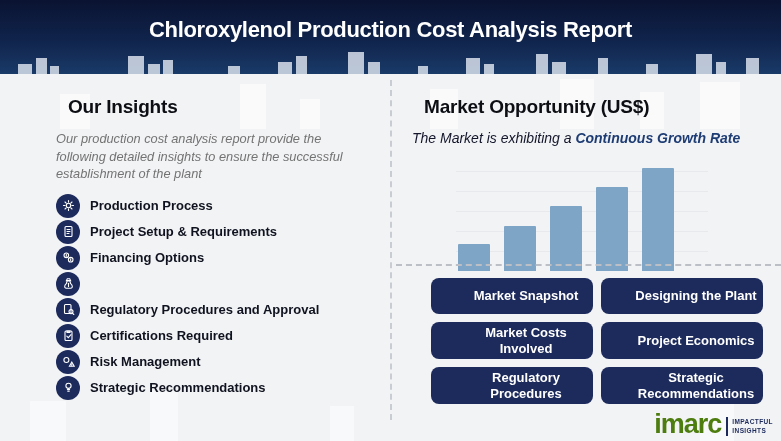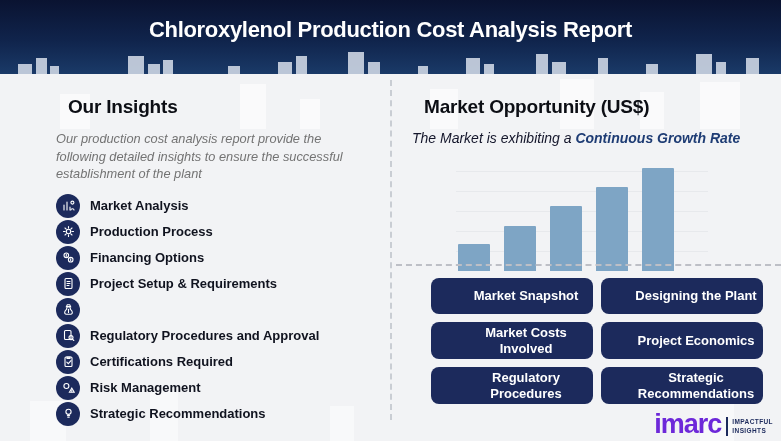--- a/index.html
+++ b/index.html
@@ -63,21 +63,21 @@
   }
   .nav-btn{
     background:#1c2a5c;border:none;border-radius:8px;color:#ffffff;
     font-family:"Liberation Sans",sans-serif;font-size:13px;font-weight:bold;
     min-height:36px;padding:3px 8px;display:flex;flex-direction:column;
     align-items:center;justify-content:center;line-height:1.2;cursor:pointer;
   }
   .nav-btn span{display:block;text-align:center;white-space:nowrap;padding-left:28px;}
   
   .logo{position:absolute;right:8px;bottom:3px;display:flex;align-items:center;}
-  .logo-word{font-size:27px;font-weight:bold;color:#6d28d9;letter-spacing:-1px;line-height:1;}
+  .logo-word{font-size:27px;font-weight:bold;color:#4d7c0f;letter-spacing:-1px;line-height:1;}
   .logo-sep{width:2px;height:19px;background:#1c2a5c;margin:4px 4px 0 5px;}
   .logo-tag{display:flex;flex-direction:column;justify-content:center;margin-top:4px;}
   .logo-tag span{font-size:6.5px;font-weight:bold;color:#1c2a5c;letter-spacing:.4px;line-height:1.25;}
 </style>
 </head>
 <body>
 
 <div class="canvas">
 
   <div class="banner">
@@ -131,54 +131,44 @@
 
   <div class="v-divider"></div>
 
   <div class="left-col">
     <h2 class="section-title">Our Insights</h2>
     <p class="insights-desc">Our production cost analysis report provide the following detailed insights to ensure the successful establishment of the plant</p>
     <ul class="insights-list">
       <li>
         <span class="icon-circle">
           <svg width="13" height="13" viewBox="0 0 13 13" fill="none" stroke="#fff" stroke-width="1.1" stroke-linecap="round">
-            <path d="M2 11V6 M5 11V3 M8 11V8"></path>
-              <circle cx="10.4" cy="3.6" r="1.5"></circle>
-              <path d="M8.8 11c0-1.6 3.2-1.6 3.2 0"></path>
-          </svg>
-        </span>
-        <span class="insight-label">Market Analysis</span>
-      </li>
-      <li>
-        <span class="icon-circle">
-          <svg width="13" height="13" viewBox="0 0 13 13" fill="none" stroke="#fff" stroke-width="1.1" stroke-linecap="round">
             <circle cx="6.5" cy="6.5" r="2.2"></circle>
               <path d="M6.5 1.5v1.6 M6.5 9.9v1.6 M1.5 6.5h1.6 M9.9 6.5h1.6 M3 3l1.2 1.2 M8.8 8.8L10 10 M10 3L8.8 4.2 M4.2 8.8L3 10"></path>
           </svg>
         </span>
         <span class="insight-label">Production Process</span>
+      </li>
+      <li>
+        <span class="icon-circle">
+          <svg width="13" height="13" viewBox="0 0 13 13" fill="none" stroke="#fff" stroke-width="1.1" stroke-linecap="round">
+            <rect x="3" y="1.5" width="7" height="10" rx="1"></rect>
+              <path d="M5 4.5h3 M5 6.5h3 M5 8.5h2"></path>
+          </svg>
+        </span>
+        <span class="insight-label">Project Setup &amp; Requirements</span>
       </li>
       <li>
         <span class="icon-circle">
           <svg width="13" height="13" viewBox="0 0 13 13" fill="none" stroke="#fff" stroke-width="1.1" stroke-linecap="round">
             <circle cx="4.3" cy="4.3" r="2.3"></circle>
               <circle cx="8.7" cy="8.7" r="2.3"></circle>
               <path d="M4.3 3.4v1.8 M8.7 7.8v1.8"></path>
           </svg>
         </span>
         <span class="insight-label">Financing Options</span>
-      </li>
-      <li>
-        <span class="icon-circle">
-          <svg width="13" height="13" viewBox="0 0 13 13" fill="none" stroke="#fff" stroke-width="1.1" stroke-linecap="round">
-            <rect x="3" y="1.5" width="7" height="10" rx="1"></rect>
-              <path d="M5 4.5h3 M5 6.5h3 M5 8.5h2"></path>
-          </svg>
-        </span>
-        <span class="insight-label">Project Setup &amp; Requirements</span>
       </li>
       <li>
         <span class="icon-circle">
           <svg width="13" height="13" viewBox="0 0 13 13" fill="none" stroke="#fff" stroke-width="1.1" stroke-linecap="round">
             <path d="M5.3 1.8h2.4l.9 1.8H4.4z"></path>
               <path d="M4.2 11.2c-2.1 0-2-3 .1-4.6l1-3h2.4l1 3c2.1 1.6 2.2 4.6.1 4.6z"></path>
               <path d="M6.5 6.2v3.2"></path>
           </svg>
         </span>
       </li>

